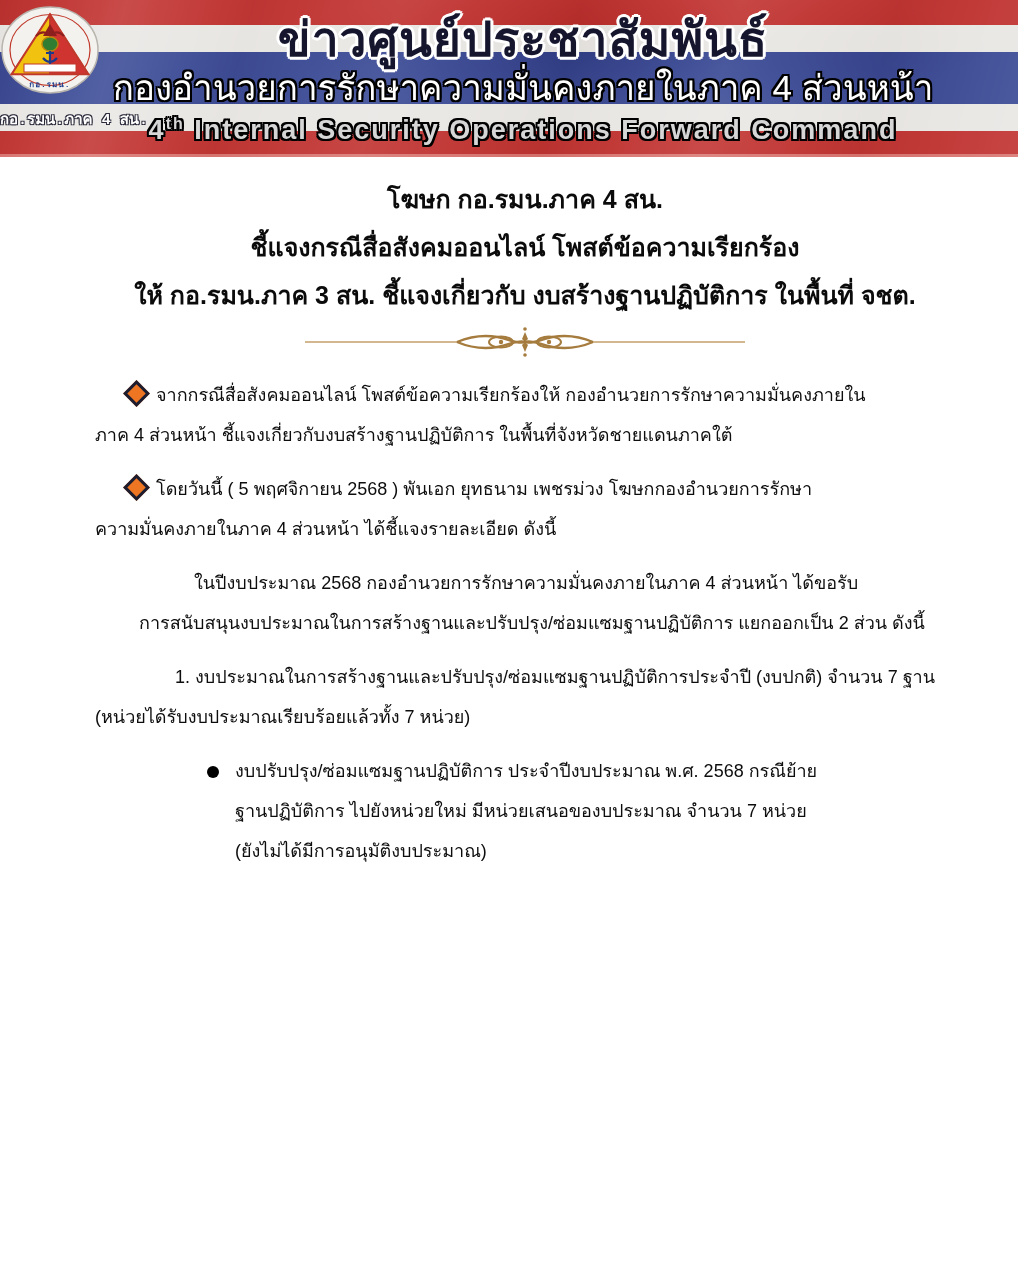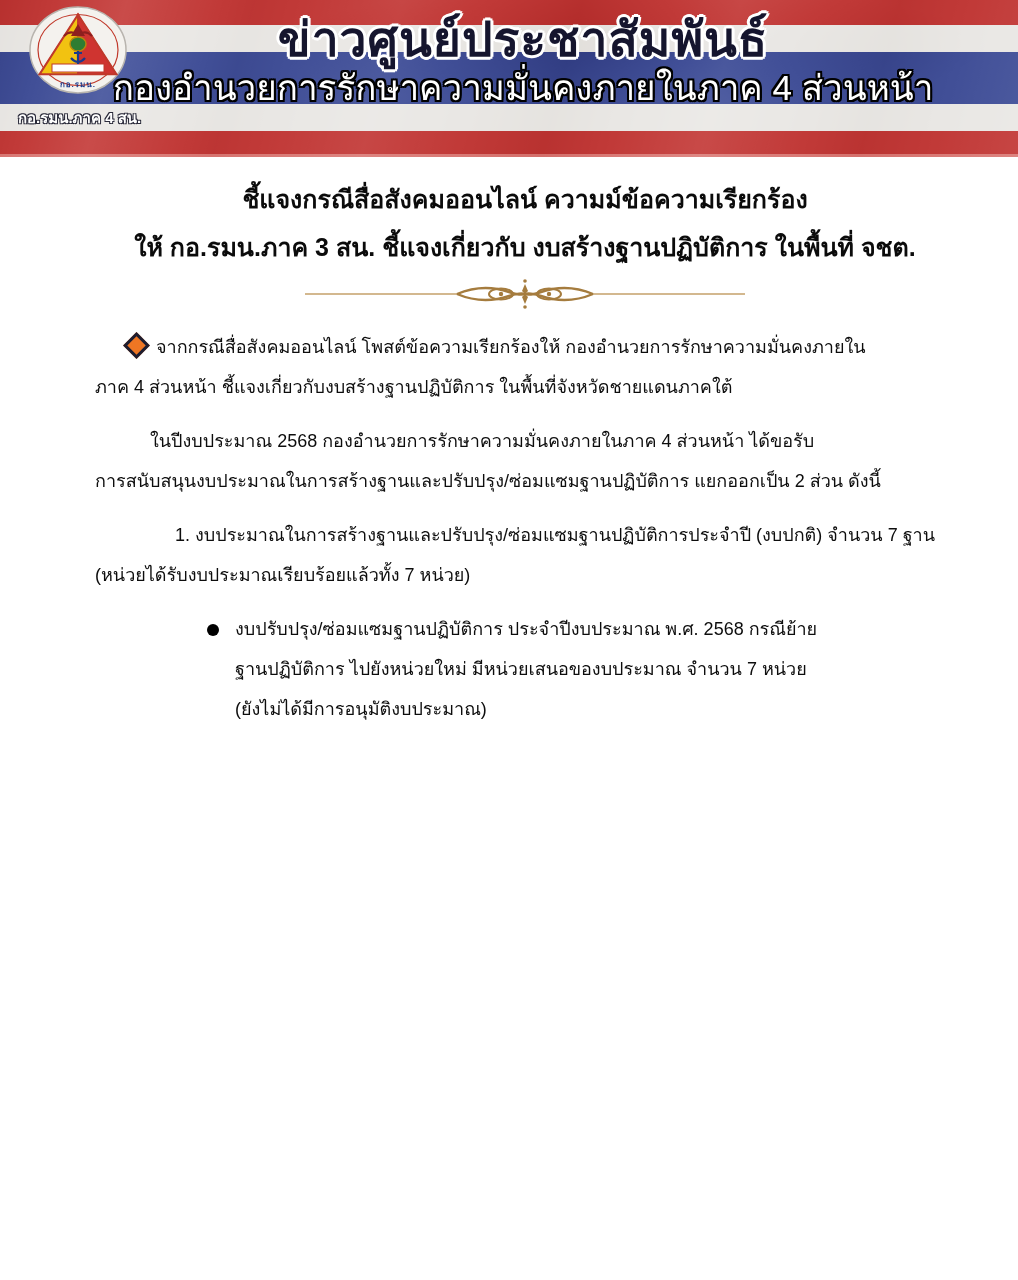--- a/index.html
+++ b/index.html
@@ -39,35 +39,35 @@
     text-shadow:-2px -2px 0 #000, 2px -2px 0 #000, -2px 2px 0 #000, 2px 2px 0 #000,
                  0 -2px 0 #000, 0 2px 0 #000, -2px 0 0 #000, 2px 0 0 #000;
   }
   .subtitle-en {
     font-size:27px; font-weight:bold; color:#d6d6d6; line-height:32px; letter-spacing:2px;
     text-shadow:-2px -2px 0 #000, 2px -2px 0 #000, -2px 2px 0 #000, 2px 2px 0 #000,
                  0 -2px 0 #000, 0 2px 0 #000, -2px 0 0 #000, 2px 0 0 #000;
   }
   .subtitle-en sup { font-size:16px; }
 
-  .logo-wrap { position:absolute; left:18px; top:6px; z-index:3; width:120px; text-align:center; }
+  .logo-wrap { position:absolute; left:0; top:6px; z-index:3; width:120px; text-align:left;font-family:Liberation Mono, monospace; }
   .logo-caption {
     margin-top:8px; font-size:15px; font-weight:bold; color:#ffffff; white-space:nowrap;
     text-shadow:-1px -1px 0 #2a2a3a, 1px -1px 0 #2a2a3a, -1px 1px 0 #2a2a3a, 1px 1px 0 #2a2a3a;
   }
 
   
   .doc { position:relative; width:860px; margin:18px auto 0 95px; color:#0d0d0d; }
   .headline { text-align:center; font-weight:bold; font-size:25px; line-height:48px; color:#0b0b0b; }
   .divider { display:block; margin:6px auto 16px auto; }
 
   .para { font-size:18px; line-height:40px; margin-bottom:14px; }
   .pre { white-space:pre-line; }
   .para.diamond-para { text-indent:30px; }
-  .para.indent-para  { text-indent:55px; }
+  .para.indent-para  { text-indent:55px;margin-left:44px; }
   .para.numbered-para{ text-indent:80px; }
   .diamond-icon {
     display:inline-block; width:19px; height:19px; background:#ee7623;
     border:3px solid #1d1d30; transform:rotate(45deg); margin:0 10px 0 2px;
     vertical-align:-2px;
   }
   .bullet-para { position:relative; margin-left:140px; width:720px; margin-bottom:20px; }
   .bullet-dot {
     position:absolute; left:-28px; top:15px; width:12px; height:12px;
     border-radius:50%; background:#000;
@@ -93,27 +93,29 @@
         <ellipse cx="50" cy="38" rx="8" ry="7" fill="#2e7d32" stroke="#b8860b" stroke-width="1.5"></ellipse>
         <path d="M50 45 L50 58 M43 52 Q50 60 57 52 M46 47 L54 47" stroke="#1b3a8c" stroke-width="2.2" fill="none"></path>
         <path d="M36 30 Q42 24 48 28 M64 30 Q58 24 52 28" stroke="#8e1f1f" stroke-width="2" fill="none"></path>
         <text x="50" y="81" text-anchor="middle" font-size="8" font-weight="bold" fill="#1b3a8c" letter-spacing="1">กอ.รมน.</text>
       </svg>
       <div class="logo-caption">กอ.รมน.ภาค 4 สน.</div>
     </div>
     <div class="banner-text">
       <div class="title-th">ข่าวศูนย์ประชาสัมพันธ์</div>
       <div class="subtitle-th">กองอำนวยการรักษาความมั่นคงภายในภาค 4 ส่วนหน้า</div>
+      <div class="subtitle-en"><span>4</span><sup>th</sup><span> Internal Security Operations Forward Command</span></div>
     </div>
   </div>
 
   <div class="doc">
 
     <div class="headline">
-      <div>ชี้แจงกรณีสื่อสังคมออนไลน์ ความม์ข้อความเรียกร้อง</div>
+      <div>โฆษก กอ.รมน.ภาค 4 สน.</div>
+      <div>ชี้แจงกรณีสื่อสังคมออนไลน์ โพสต์ข้อความเรียกร้อง</div>
       <div>ให้ กอ.รมน.ภาค 3 สน. ชี้แจงเกี่ยวกับ งบสร้างฐานปฏิบัติการ ในพื้นที่ จชต.</div>
     </div>
 
     <svg class="divider" width="440" height="34" viewBox="0 0 440 34">
       <line x1="0" y1="17" x2="152" y2="17" stroke="#c5a06a" stroke-width="1.6"></line>
       <line x1="288" y1="17" x2="440" y2="17" stroke="#c5a06a" stroke-width="1.6"></line>
       <path d="M152 17 Q178 6 204 15 Q216 19 220 17" fill="none" stroke="#a57c3e" stroke-width="2.4"></path>
       <path d="M152 17 Q178 28 204 19 Q216 15 220 17" fill="none" stroke="#a57c3e" stroke-width="2.4"></path>
       <path d="M288 17 Q262 6 236 15 Q224 19 220 17" fill="none" stroke="#a57c3e" stroke-width="2.4"></path>
       <path d="M288 17 Q262 28 236 19 Q224 15 220 17" fill="none" stroke="#a57c3e" stroke-width="2.4"></path>
@@ -123,20 +125,22 @@
       <circle cx="244" cy="17" r="2.2" fill="#a57c3e"></circle>
       <path d="M220 7 L223 14 L220 17 L217 14 Z" fill="#a57c3e"></path>
       <path d="M220 27 L223 20 L220 17 L217 20 Z" fill="#a57c3e"></path>
       <circle cx="220" cy="4" r="1.8" fill="#a57c3e"></circle>
       <circle cx="220" cy="30" r="1.8" fill="#a57c3e"></circle>
     </svg>
 
     <p class="para diamond-para"><span class="diamond-icon"></span><span class="pre">จากกรณีสื่อสังคมออนไลน์ โพสต์ข้อความเรียกร้องให้ กองอำนวยการรักษาความมั่นคงภายใน
 ภาค 4 ส่วนหน้า ชี้แจงเกี่ยวกับงบสร้างฐานปฏิบัติการ ในพื้นที่จังหวัดชายแดนภาคใต้</span></p>
 
+    <p class="para diamond-para"><span class="diamond-icon"></span><span class="pre">โดยวันนี้ ( 5 พฤศจิกายน 2568 ) พันเอก ยุทธนาม เพชรม่วง โฆษกกองอำนวยการรักษา
+ความมั่นคงภายในภาค 4 ส่วนหน้า ได้ชี้แจงรายละเอียด ดังนี้</span></p>
 
     <p class="para indent-para"><span class="pre">ในปีงบประมาณ 2568 กองอำนวยการรักษาความมั่นคงภายในภาค 4 ส่วนหน้า ได้ขอรับ
 การสนับสนุนงบประมาณในการสร้างฐานและปรับปรุง/ซ่อมแซมฐานปฏิบัติการ แยกออกเป็น 2 ส่วน ดังนี้</span></p>
 
     <p class="para numbered-para"><span class="pre">1. งบประมาณในการสร้างฐานและปรับปรุง/ซ่อมแซมฐานปฏิบัติการประจำปี (งบปกติ) จำนวน 7 ฐาน
 (หน่วยได้รับงบประมาณเรียบร้อยแล้วทั้ง 7 หน่วย)</span></p>
 
 
     <p class="para bullet-para"><span class="bullet-dot"></span><span class="pre">งบปรับปรุง/ซ่อมแซมฐานปฏิบัติการ ประจำปีงบประมาณ พ.ศ. 2568 กรณีย้าย
 ฐานปฏิบัติการ ไปยังหน่วยใหม่ มีหน่วยเสนอของบประมาณ จำนวน 7 หน่วย

